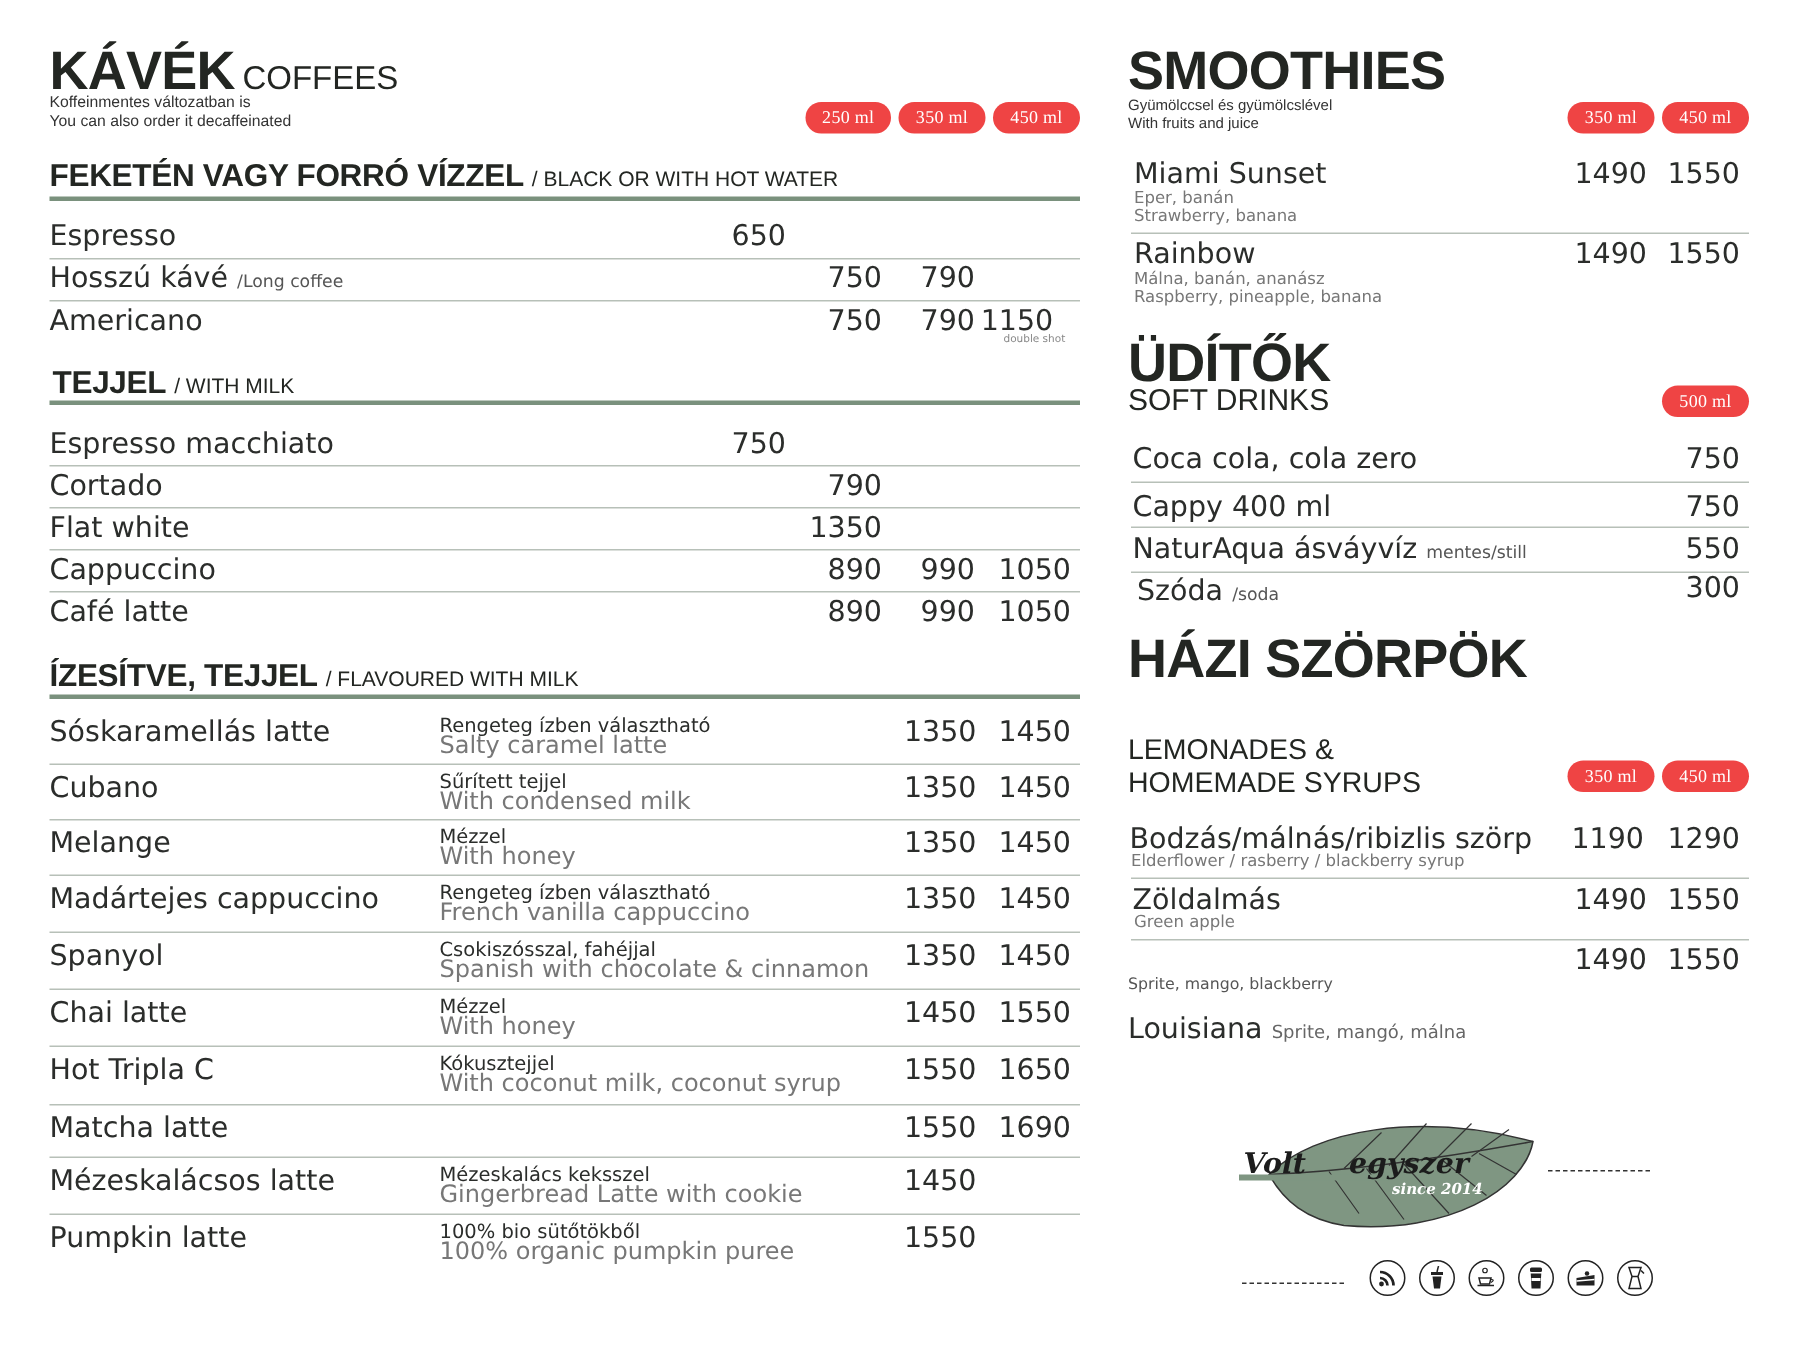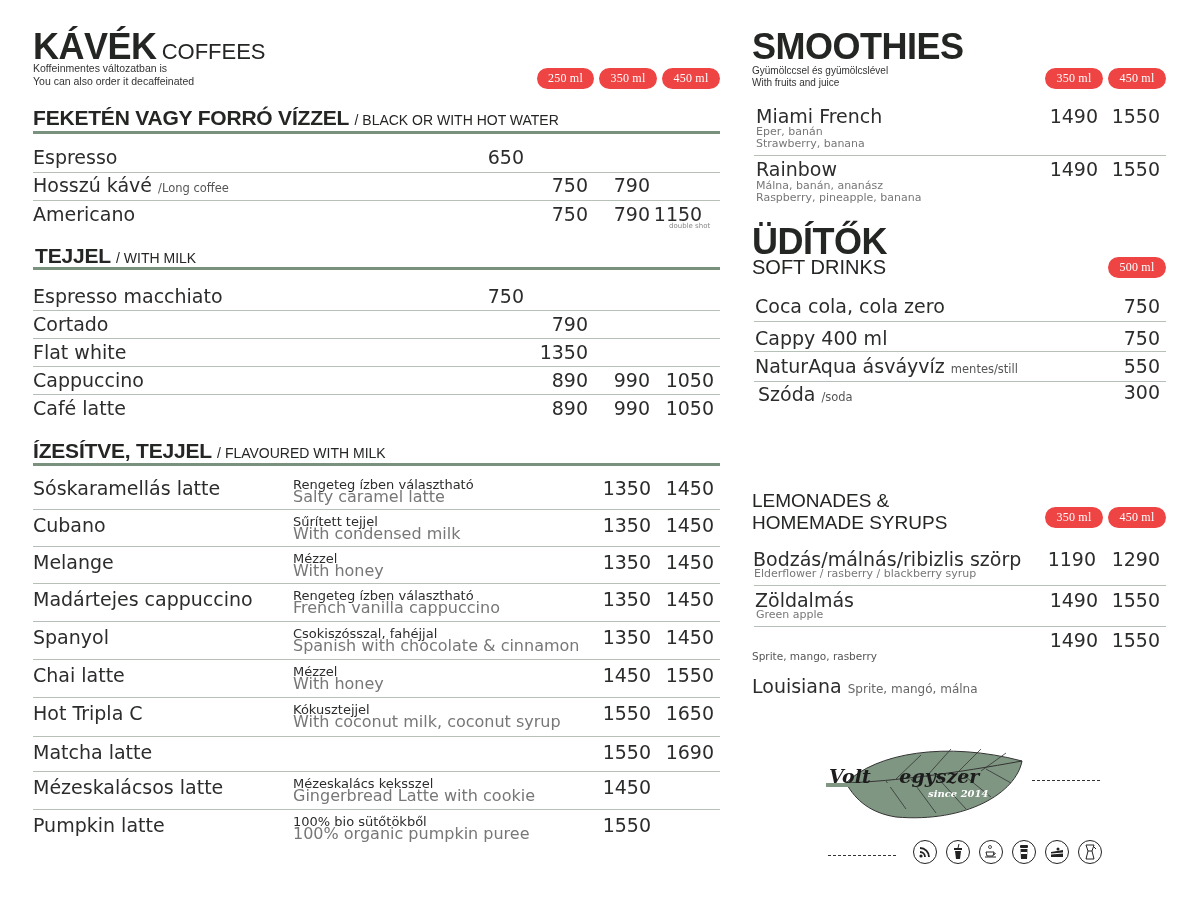--- a/index.html
+++ b/index.html
@@ -207,21 +207,21 @@
 <div>
   <div class="abs big-title" style="left:752px; top:26px;">SMOOTHIES</div>
   <div class="abs note" style="left:752px; top:65px; font-size:10px; line-height:12px;">
     <div>Gyümölccsel és gyümölcslével</div>
     <div>With fruits and juice</div>
   </div>
   <div class="pill" style="left:1045px; top:68px; width:58px;">350 ml</div>
   <div class="pill" style="left:1108px; top:68px; width:58px;">450 ml</div>
 
   <div>
-    <div class="abs item r-item" style="left:756px; top:105px;">Miami French</div>
+    <div class="abs item r-item" style="left:756px; top:105px;">Miami Sunset</div>
     <div class="abs r-sub" style="left:756px; top:126px;">Eper, banán</div>
     <div class="abs r-sub" style="left:756px; top:138px;">Strawberry, banana</div>
     <div class="abs price" style="left:1038px; top:105px;">1490</div>
     <div class="abs price" style="left:1100px; top:105px;">1550</div>
   </div>
   <div class="hr-thin" style="left:754px; top:155px; width:412px;"></div>
   <div>
     <div class="abs item r-item" style="left:756px; top:158px;">Rainbow</div>
     <div class="abs r-sub" style="left:756px; top:180px;">Málna, banán, ananász</div>
     <div class="abs r-sub" style="left:756px; top:192px;">Raspberry, pineapple, banana</div>
@@ -257,20 +257,21 @@
     <div class="abs item" style="left:758px; top:383px;">
       <span>Szóda</span>
       <span class="small" style="font-size:11.5px; color:#555;">/soda</span>
     </div>
     <div class="abs price" style="left:1100px; top:381px;">300</div>
   </div>
 </div>
 
 <div>
   <div class="abs big-title" style="left:752px; top:421px; line-height:36px;">
+    <div>HÁZI SZÖRPÖK</div>
   </div>
   <div class="abs sub-title" style="left:752px; top:490px; font-size:19px; line-height:22px;">
     <div>LEMONADES &amp;</div>
     <div>HOMEMADE SYRUPS</div>
   </div>
   <div class="pill" style="left:1045px; top:507px; width:58px;">350 ml</div>
   <div class="pill" style="left:1108px; top:507px; width:58px;">450 ml</div>
 
   <div>
     <div class="abs item" style="left:753px; top:548px;">Bodzás/málnás/ribizlis szörp</div>
@@ -284,21 +285,21 @@
     <div class="abs r-sub" style="left:756px; top:609px;">Green apple</div>
     <div class="abs price" style="left:1038px; top:589px;">1490</div>
     <div class="abs price" style="left:1100px; top:589px;">1550</div>
   </div>
   <div class="hr-thin" style="left:754px; top:626px; width:412px;"></div>
   <div>
     <div class="abs item" style="left:752px; top:629px;margin-top:46px;">
       <span>Louisiana</span>
       <span style="font-size:12px; color:#666;">Sprite, mangó, málna</span>
     </div>
-    <div class="abs r-sub" style="left:752px; top:650px; font-size:10.5px; color:#555;">Sprite, mango, rasberry</div>
+    <div class="abs r-sub" style="left:752px; top:650px; font-size:10.5px; color:#555;">Sprite, mango, blackberry</div>
     <div class="abs price" style="left:1038px; top:629px;">1490</div>
     <div class="abs price" style="left:1100px; top:629px;">1550</div>
   </div>
 </div>
 
 <div>
   <svg class="abs" style="left:826px; top:743px;" width="200" height="82" viewBox="0 0 200 82">
     <path d="M20 40 C 50 10, 120 -2, 196 18 C 190 50, 140 80, 70 74 C 45 70, 30 58, 20 40 Z" fill="#7f9682" stroke="#333" stroke-width="1"></path>
     <path d="M20 40 C 70 38, 130 30, 196 18" fill="none" stroke="#333" stroke-width="1"></path>
     <path d="M60 38 L 80 66 M 85 36 L 110 70 M 110 33 L 140 66 M 135 30 L 165 54 M 160 26 L 185 40 M 70 36 L 95 12 M 100 34 L 125 6 M 130 31 L 155 6 M 155 28 L 180 10" stroke="#333" stroke-width="0.8" fill="none"></path>

